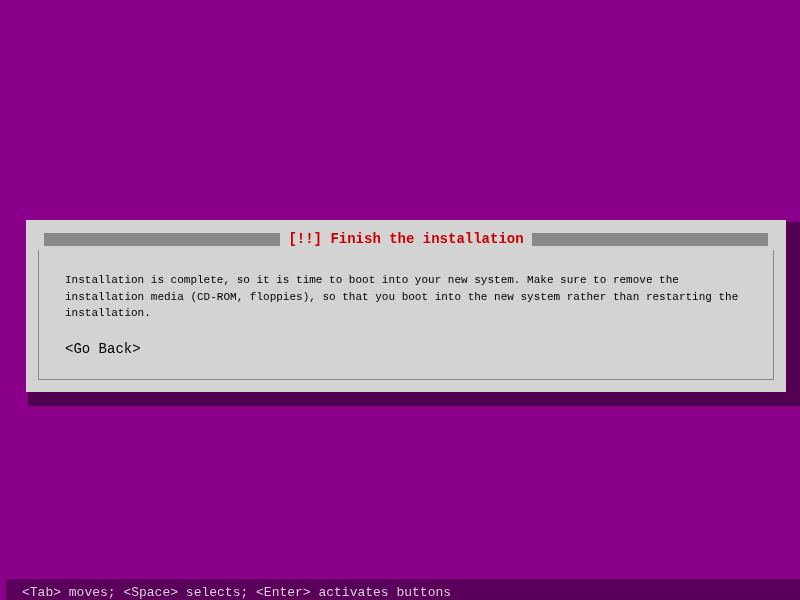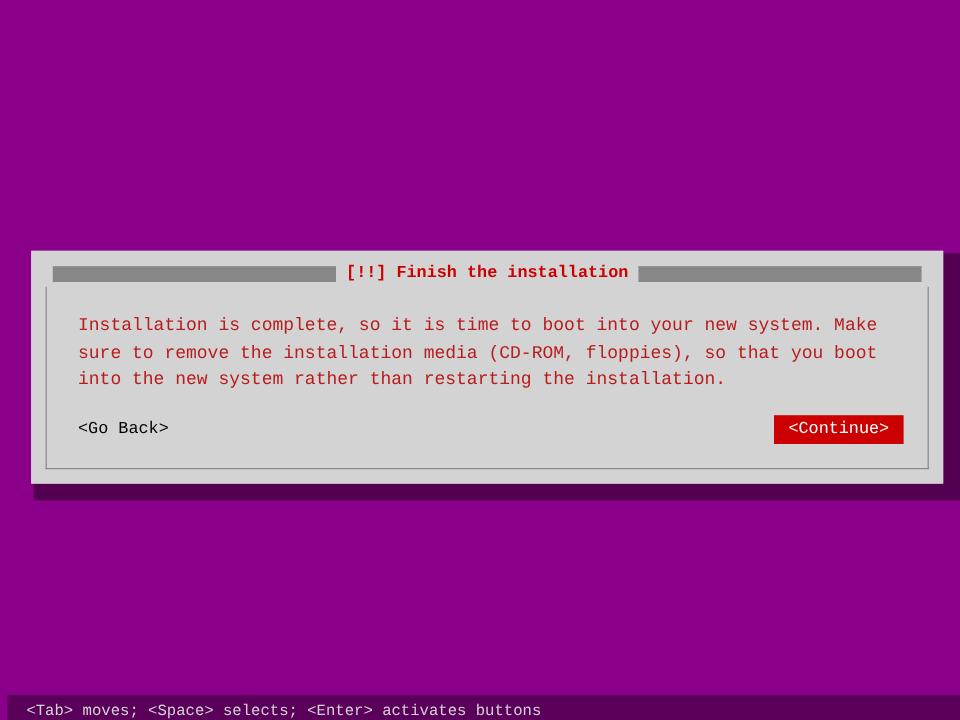--- a/index.html
+++ b/index.html
@@ -63,23 +63,23 @@
 
     .installation-complete-title {
       color: #cc0000;
       text-align: center;
       font-family: 'Courier New', Courier, monospace;
       font-size: 14px;
       margin-bottom: 12px;
     }
 
     .installation-text {
-      color: #b91c1c;
+      color: #000000;
       font-family: 'Courier New', Courier, monospace;
-      font-size: 15px;
+      font-size: 11px;
       line-height: 1.5;
       margin-bottom: 7px;
     }
 
     .button-row {
       display: flex;
       justify-content: space-between;
       align-items: center;
       padding: 4px 0;
       gap: 13px;
@@ -142,21 +142,20 @@
       <div class="title-line"></div>
       <span class="title-text">[!!] Finish the installation</span>
       <div class="title-line"></div>
     </div>
     <div class="dialog-body">
       <div class="installation-text">Installation is complete, so it is time to boot into your new system. Make sure to remove
 the installation media (CD-ROM, floppies), so that you boot into the new system rather
 than restarting the installation.</div>
       <div class="button-row">
         <button class="btn-go-back">&lt;Go Back&gt;</button>
-        <button class="btn-continue">&lt;Continue&gt;</button>
       </div>
     </div>
   </div>
 </div>
 
 <div class="bottom-bar">
   <span>&lt;Tab&gt; moves; &lt;Space&gt; selects; &lt;Enter&gt; activates buttons</span>
 </div>
 
 </body></html>

